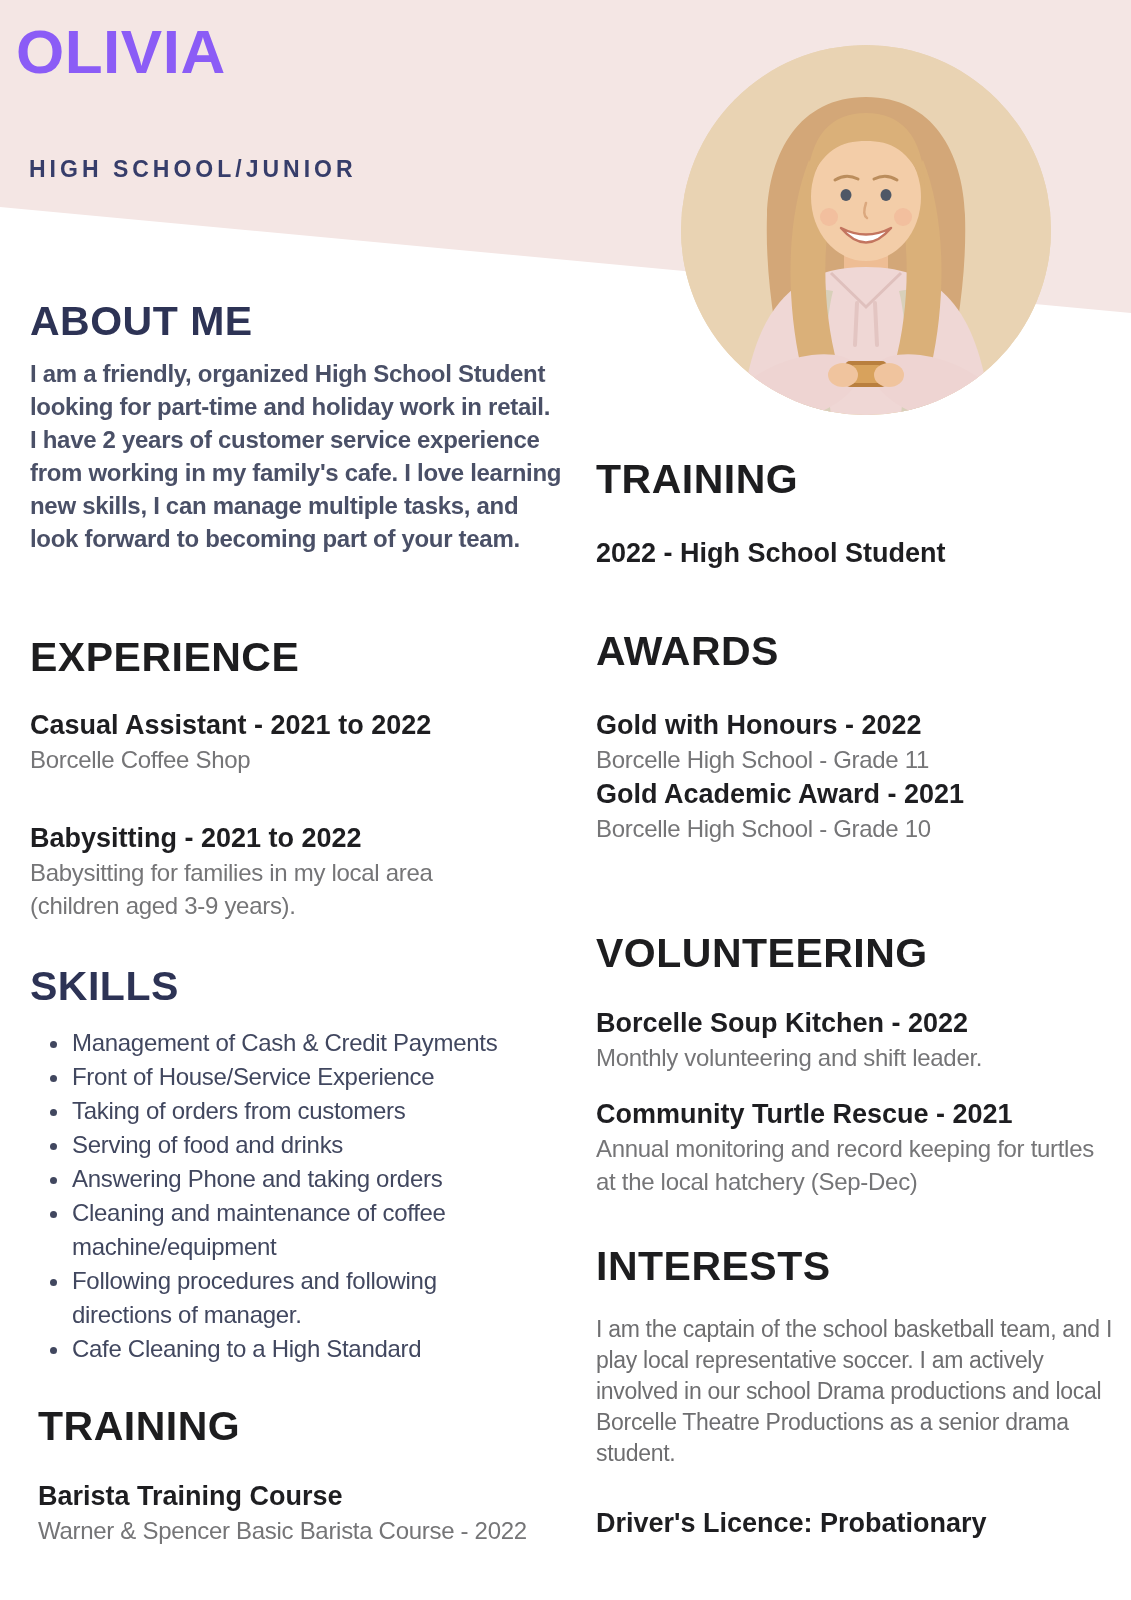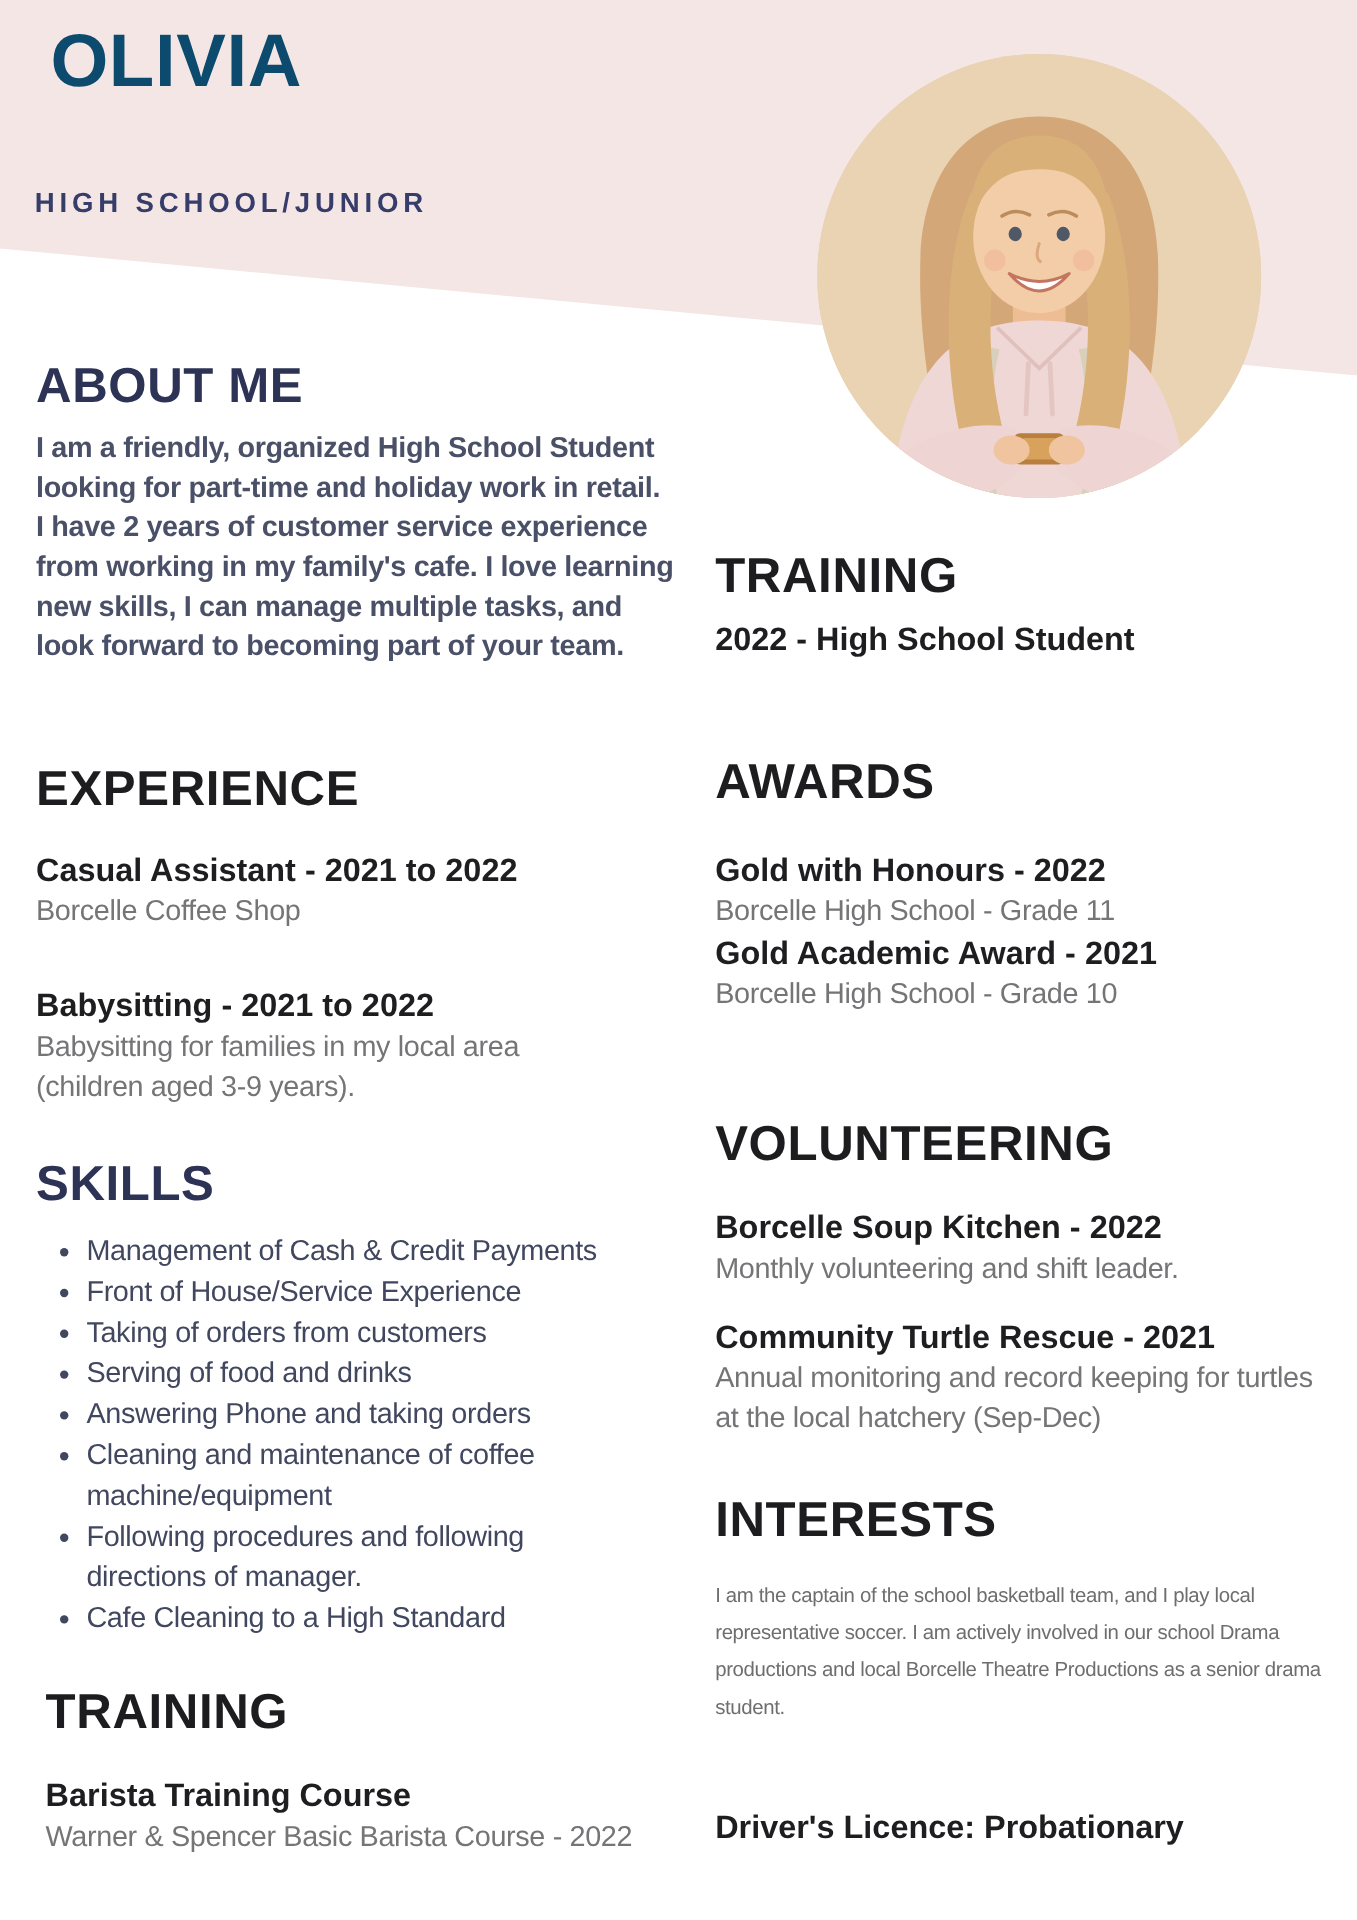--- a/index.html
+++ b/index.html
@@ -19,23 +19,23 @@
     z-index:1;
   }
   
   .photo{
     position:absolute;left:681px;top:45px;width:370px;height:370px;
     border-radius:50%;overflow:hidden;z-index:2;background:#e9d3b3;
   }
   .photo svg{display:block;width:100%;height:100%;}
   
   .name{
-    position:absolute;left:42px;top:22px;z-index:3;
+    position:absolute;left:16px;top:22px;z-index:3;
     font-size:62px;line-height:60px;font-weight:700;
-    color:#0c4a6e;letter-spacing:0.5px;
+    color:#8b5cf6;letter-spacing:0.5px;
   }
   .subtitle{
     position:absolute;left:29px;top:152px;z-index:3;
     font-size:23px;line-height:34px;font-weight:700;
     color:#363d6a;letter-spacing:4px;
   }
   .sec{position:absolute;z-index:3;}
   .sec h2{
     margin:0;font-size:41px;line-height:48px;font-weight:700;
     letter-spacing:0.5px;color:#1d1d1f;
@@ -54,38 +54,38 @@
   }
   .skills-list{
     margin:16px 0 0 0;padding:0 0 0 40px;list-style:disc;
   }
   .skills-list li{
     font-size:24px;line-height:34px;color:#41475f;
     letter-spacing:-0.3px;padding-left:2px;max-width:452px;
   }
   .skills-list li::marker{color:#41475f;font-size:22px;}
   .interests-text{
-    margin:24px 0 0 0;font-size:17px;line-height:31px;
+    margin:24px 0 0 0;font-size:23px;line-height:31px;
     color:#6e6e70;letter-spacing:-0.3px;
   }
   .licence{
     position:absolute;left:596px;top:1505px;z-index:3;
     font-size:27px;line-height:36px;font-weight:700;color:#1e1e21;
   }
   
   #about{left:30px;top:297px;width:532px;}
   #experience{left:30px;top:633px;width:500px;}
   #experience .item1{margin-top:26px;}
   #experience .item2{margin-top:44px;}
   #experience .item2 .desc{max-width:430px;}
   #skills{left:30px;top:962px;width:510px;}
   #training{left:38px;top:1402px;width:520px;}
   #training .item1{margin-top:28px;}
   #education{left:596px;top:455px;width:535px;}
-  #education .item1{margin-top:12px;}
+  #education .item1{margin-top:32px;}
   #awards{left:596px;top:627px;width:535px;}
   #awards .item1{margin-top:32px;}
   #awards .item2{}
   #volunteering{left:596px;top:929px;width:535px;}
   #volunteering .item1{margin-top:28px;}
   #volunteering .item2{margin-top:22px;}
   #volunteering .item2 .desc{max-width:500px;}
   #interests{left:596px;top:1242px;width:532px;}
 </style>
 </head>

